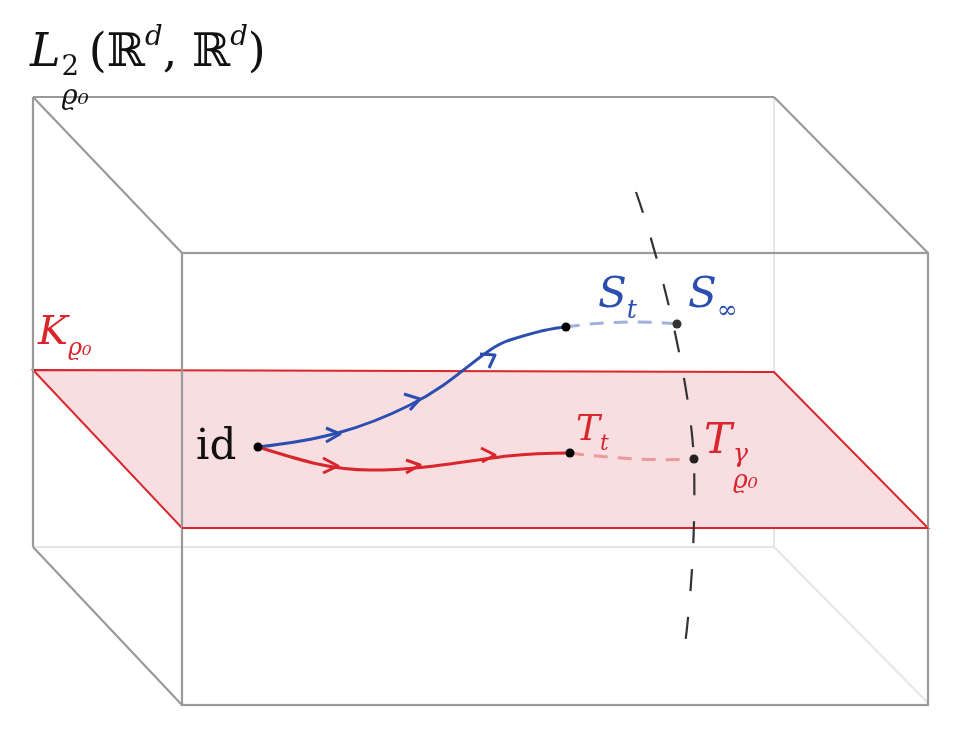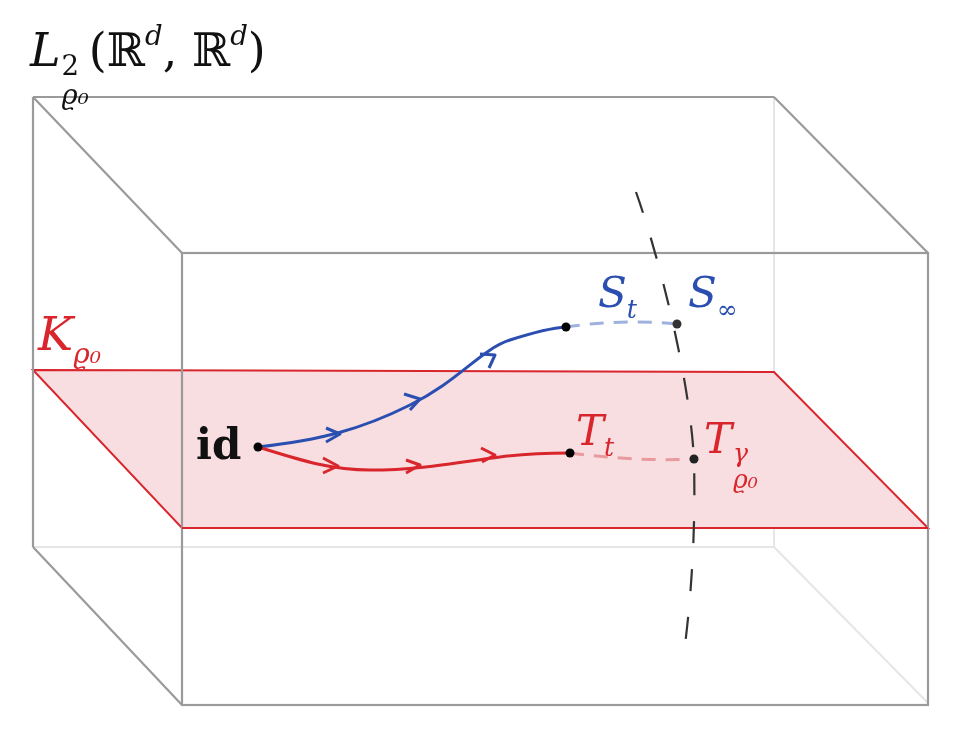--- a/index.html
+++ b/index.html
@@ -67,35 +67,35 @@
   </svg>
 
   <div class="lbl black" style="left:30px; top:22px; font-size:46px;">
     <span class="it">L</span><span class="supsub">
         <span>2</span>
         <span class="it">ϱ₀</span>
       </span><span>(ℝ</span><span class="sup it">d</span><span>, ℝ</span><span class="sup it">d</span><span>)</span>
   </div>
 
 
-  <div class="lbl red" style="left:38px; top:310px; font-size:47px;">
+  <div class="lbl red" style="left:38px; top:310px; font-size:40px;">
     <span class="it">K</span><span class="sub it">ϱ₀</span>
   </div>
 
-  <div class="lbl black" style="left:196px; top:424px; font-size:42px;font-weight:bold;">id</div>
+  <div class="lbl black" style="left:196px; top:424px; font-size:42px;">id</div>
 
   <div class="lbl blue" style="left:566px; top:272px; font-size:42px;margin-left:32px;">
     <span class="it">S</span><span class="sub it">t</span>
   </div>
 
   <div class="lbl blue" style="left:688px; top:272px; font-size:42px;">
     <span class="it">S</span><span class="sub">∞</span>
   </div>
 
-  <div class="lbl red" style="left:576px; top:410px; font-size:42px;">
+  <div class="lbl red" style="left:576px; top:410px; font-size:36px;">
     <span class="it">T</span><span class="sub it">t</span>
   </div>
 
   <div class="lbl red" style="left:704px; top:418px; font-size:42px;">
     <span class="it">T</span><span class="supsub">
         <span class="it">γ</span>
         <span class="it">ϱ₀</span>
       </span>
   </div>
 </div>

